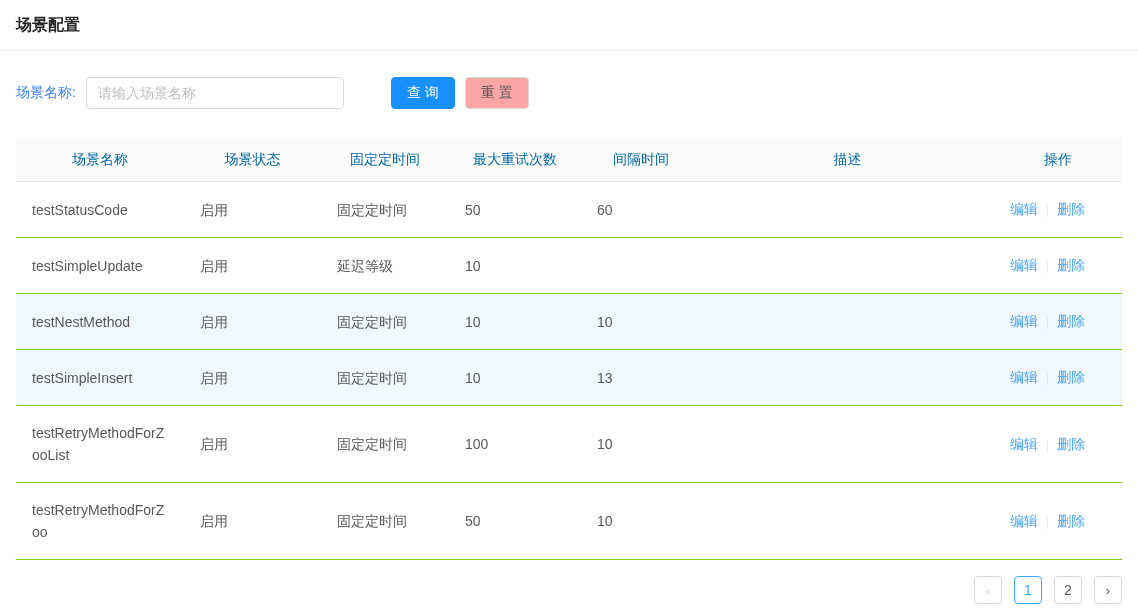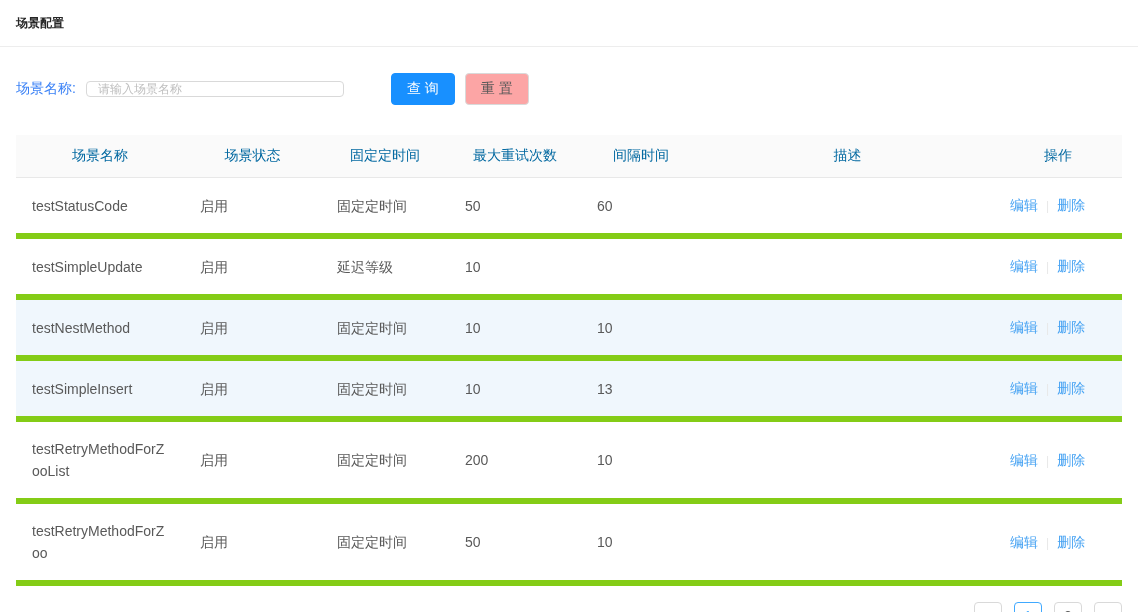--- a/index.html
+++ b/index.html
@@ -8,41 +8,41 @@
     font-family: "Liberation Sans", "DejaVu Sans", sans-serif;
     font-size: 14px;
     color: #595959;
     background: #fff;
   }
   .page-header {
     padding: 15px 16px 14px 16px;
     border-bottom: 1px solid #ededed;
   }
   .page-title {
-    font-size: 12px;
+    font-size: 16px;
     font-weight: bold;
     color: #262626;
   }
   .filter-bar {
     display: flex;
     align-items: center;
     margin: 26px 16px 30px 16px;
   }
   .filter-label {
     color: #3b82f6;
     margin-right: 10px;
     white-space: nowrap;
   }
   .filter-input {
     width: 258px;
-    height: 16px;
+    height: 32px;
     border: 1px solid #d9d9d9;
     border-radius: 4px;
     padding: 0 11px;
-    font-size: 12px;
+    font-size: 14px;
     font-family: inherit;
     color: #595959;
     outline: none;
   }
   .filter-input::placeholder { color: #bfbfbf; }
   .btn {
     height: 32px;
     padding: 0 15px;
     border-radius: 4px;
     border: 1px solid #d9d9d9;
@@ -69,21 +69,21 @@
   thead th {
     background: #fafafa;
     color: #0369a1;
     font-weight: 400;
     text-align: center;
     padding: 12px 16px;
     border-bottom: 1px solid #e8e8e8;
   }
   tbody td {
     padding: 16px;
-    border-bottom: 6px solid #84cc16;
+    border-bottom: 1px solid #84cc16;
     color: #595959;
     vertical-align: middle;
     line-height: 22px;
   }
   td.cell-name { overflow-wrap: break-word; word-break: break-word; }
   tr.highlight td { background: var(--row-highlight, #f0f7fd); }
   .link {
     color: var(--link, #47a3f3);
     cursor: pointer;
     text-decoration: none;
@@ -196,21 +196,21 @@
           <td>固定定时间</td>
           <td>10</td>
           <td>13</td>
           <td></td>
           <td><span class="link">编辑</span><span class="action-divider">|</span><span class="link">删除</span></td>
         </tr>
         <tr>
           <td class="cell-name">testRetryMethodForZooList</td>
           <td>启用</td>
           <td>固定定时间</td>
-          <td>200</td>
+          <td>100</td>
           <td>10</td>
           <td></td>
           <td><span class="link">编辑</span><span class="action-divider">|</span><span class="link">删除</span></td>
         </tr>
         <tr>
           <td class="cell-name">testRetryMethodForZoo</td>
           <td>启用</td>
           <td>固定定时间</td>
           <td>50</td>
           <td>10</td>

